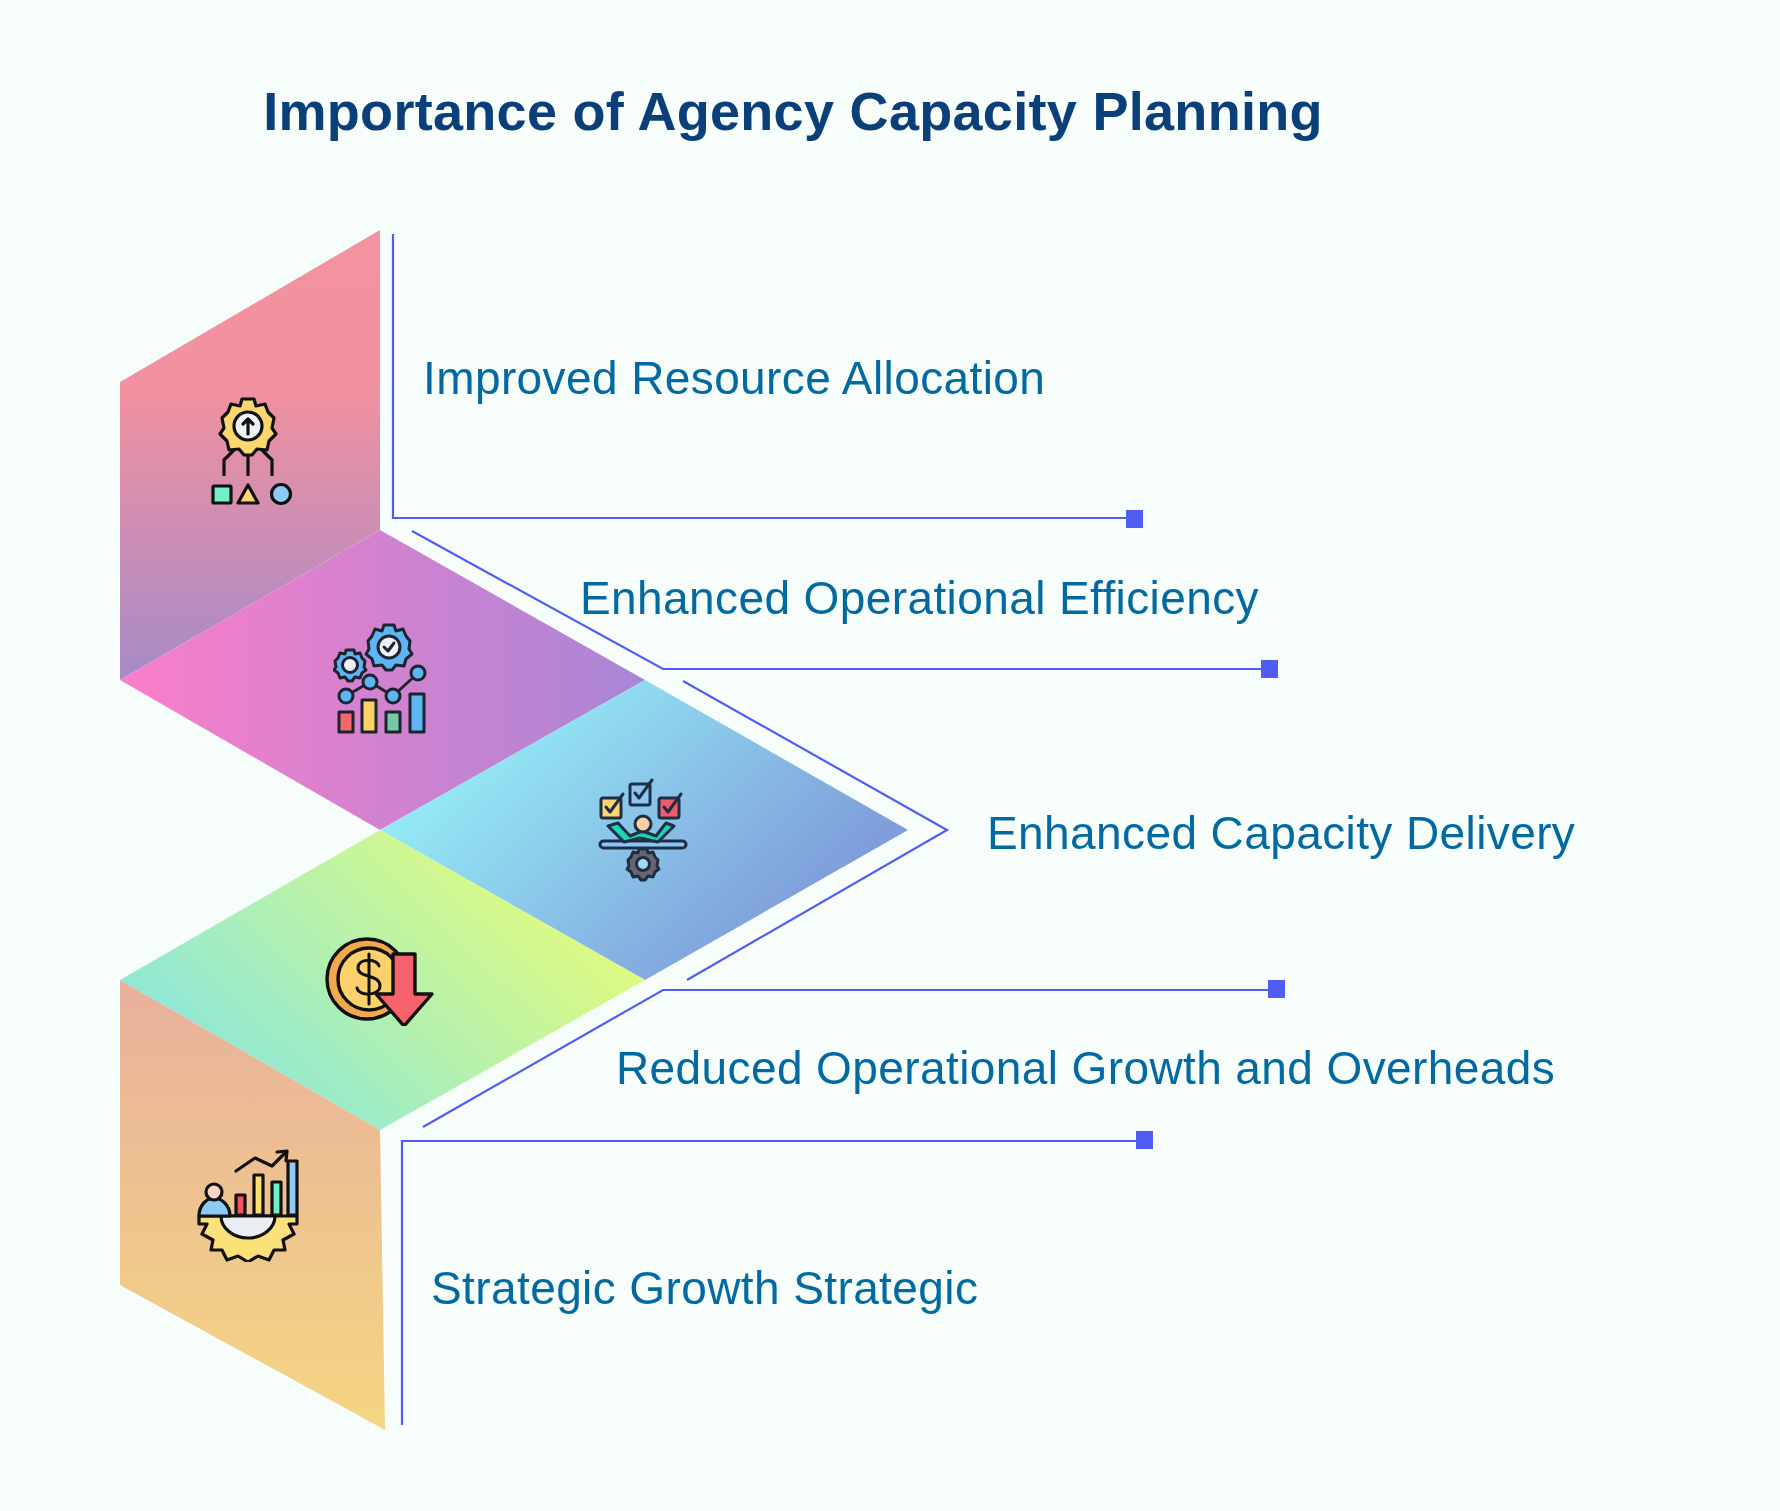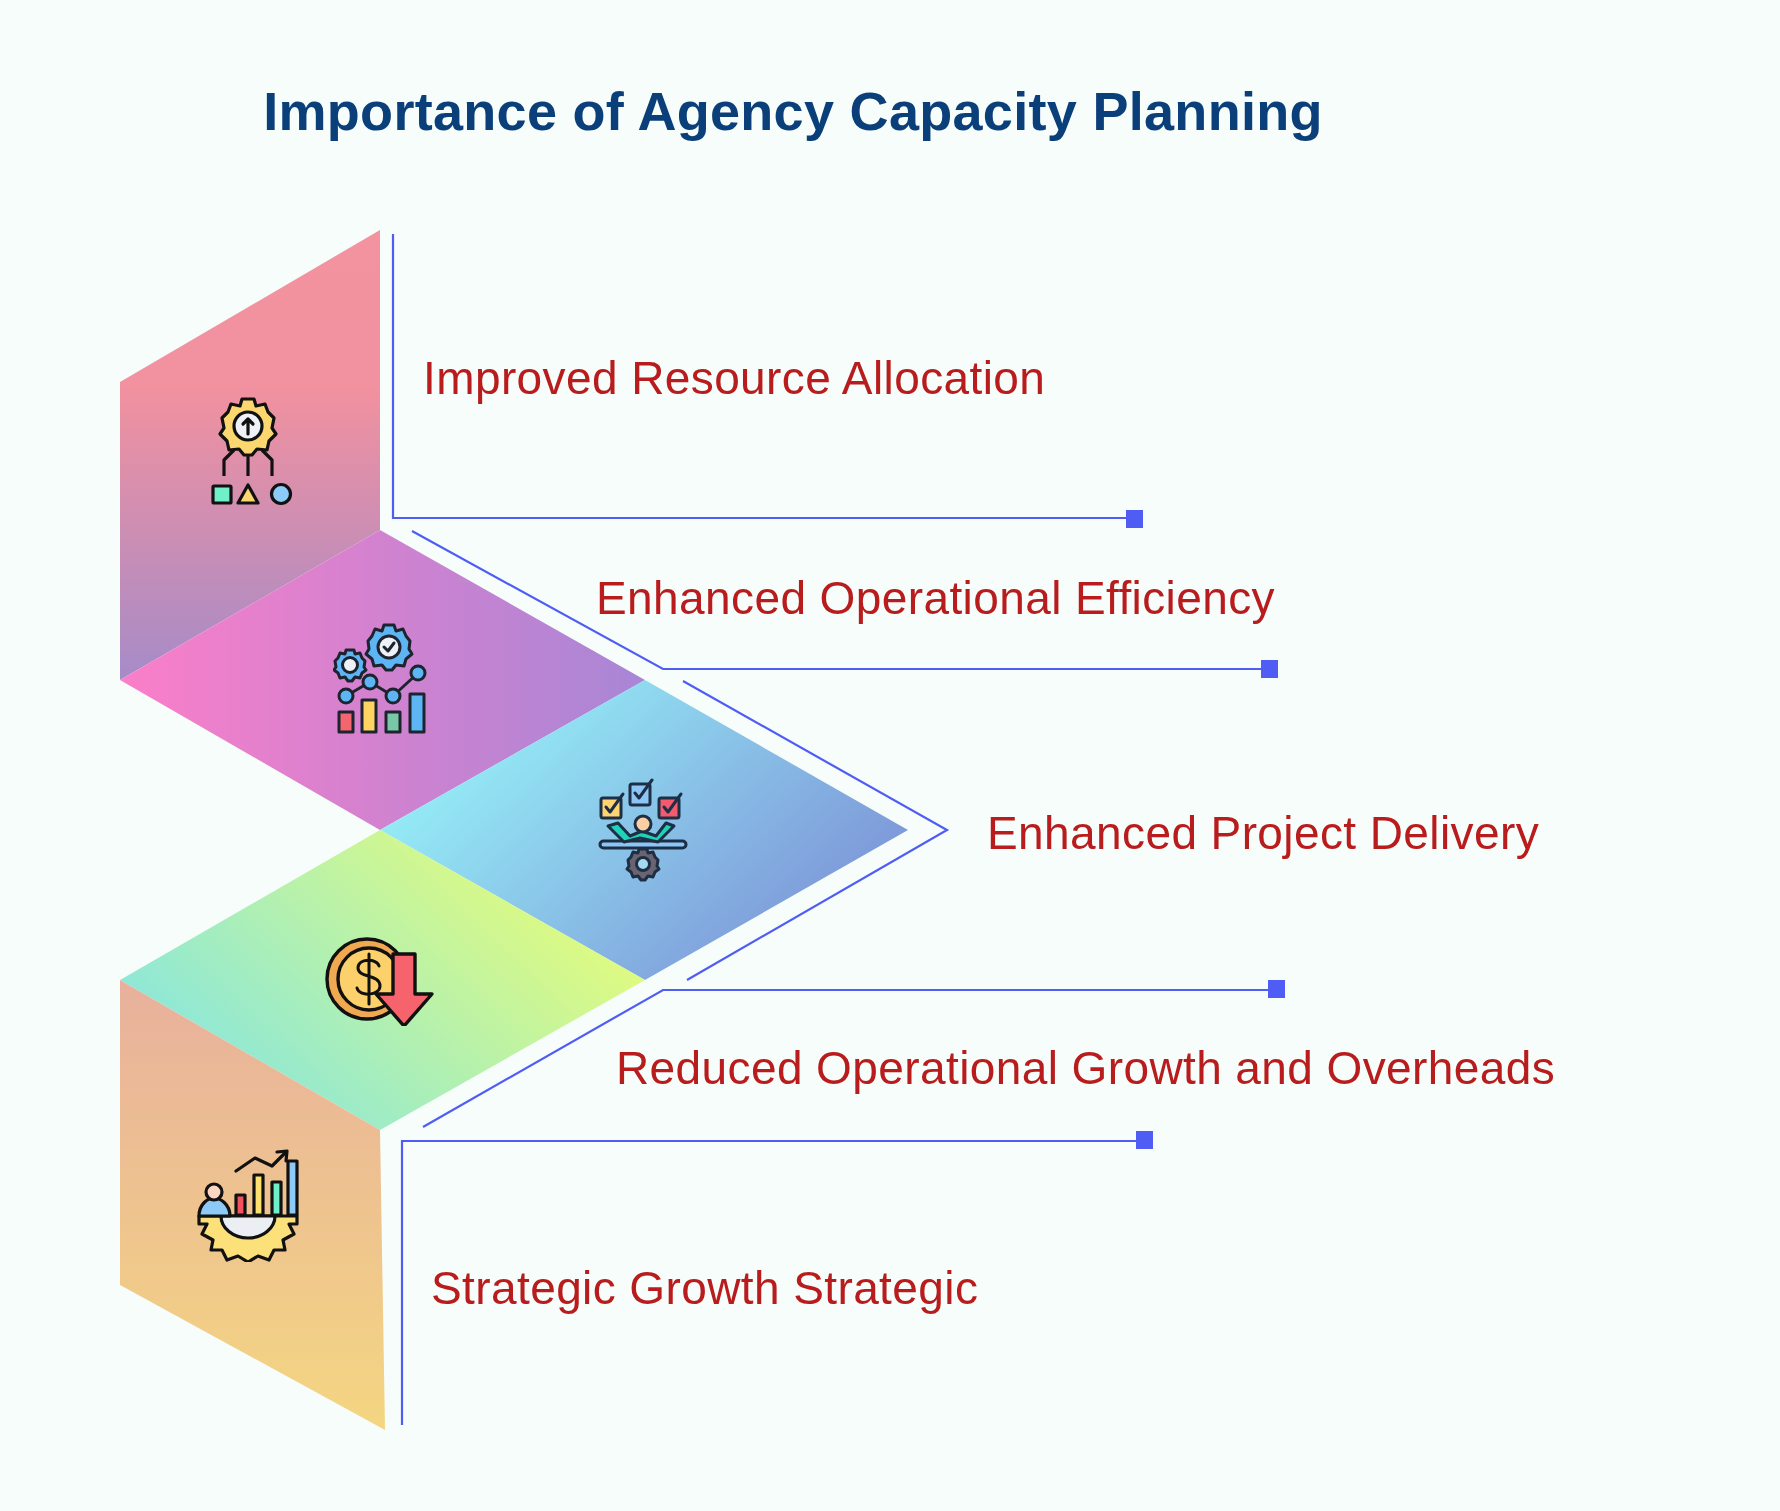--- a/index.html
+++ b/index.html
@@ -14,21 +14,21 @@
       position: absolute; left: 0; top: 80px; width: 1586px;
       text-align: center;
       font-size: 54px; font-weight: bold;
       color: #0b3f7a;
       letter-spacing: 0.3px;
     }
     svg.diagram { position: absolute; left: 0; top: 0; }
     .label {
       position: absolute;
       font-size: 46px;
-      color: #b91c1c;
+      color: #0369a1;
       white-space: nowrap;
       letter-spacing: 0.4px;
     }
     .icon { position: absolute; }
   </style>
 </head>
 <body>
 
 <div class="title">Importance of Agency Capacity Planning</div>
 
@@ -151,16 +151,16 @@
     <rect x="40" y="47" width="9" height="20" fill="#f4525f"></rect>
     <rect x="58" y="27" width="9" height="40" fill="#fde06e"></rect>
     <rect x="76" y="34" width="9" height="33" fill="#6ff0c8"></rect>
     <rect x="92" y="13" width="9" height="54" fill="#8dcaf8"></rect>
     <polyline points="40,23 59,10 76,18 89,5" fill="none" stroke-linecap="round"></polyline>
     <path d="M81,4 L91,3 L90,13" fill="none" stroke-linecap="round"></path>
   </g>
 </svg>
 
 <div class="label" style="left:423px;top:351px">Improved Resource Allocation</div>
-<div class="label" style="left:596px;top:571px">Enhanced Operational Efficiency</div>
-<div class="label" style="left:987px;top:806px">Enhanced Project Delivery</div>
+<div class="label" style="left:580px;top:571px">Enhanced Operational Efficiency</div>
+<div class="label" style="left:987px;top:806px">Enhanced Capacity Delivery</div>
 <div class="label" style="left:616px;top:1041px">Reduced Operational Growth and Overheads</div>
 <div class="label" style="left:431px;top:1261px">Strategic Growth Strategic</div>
 
 </body></html>

